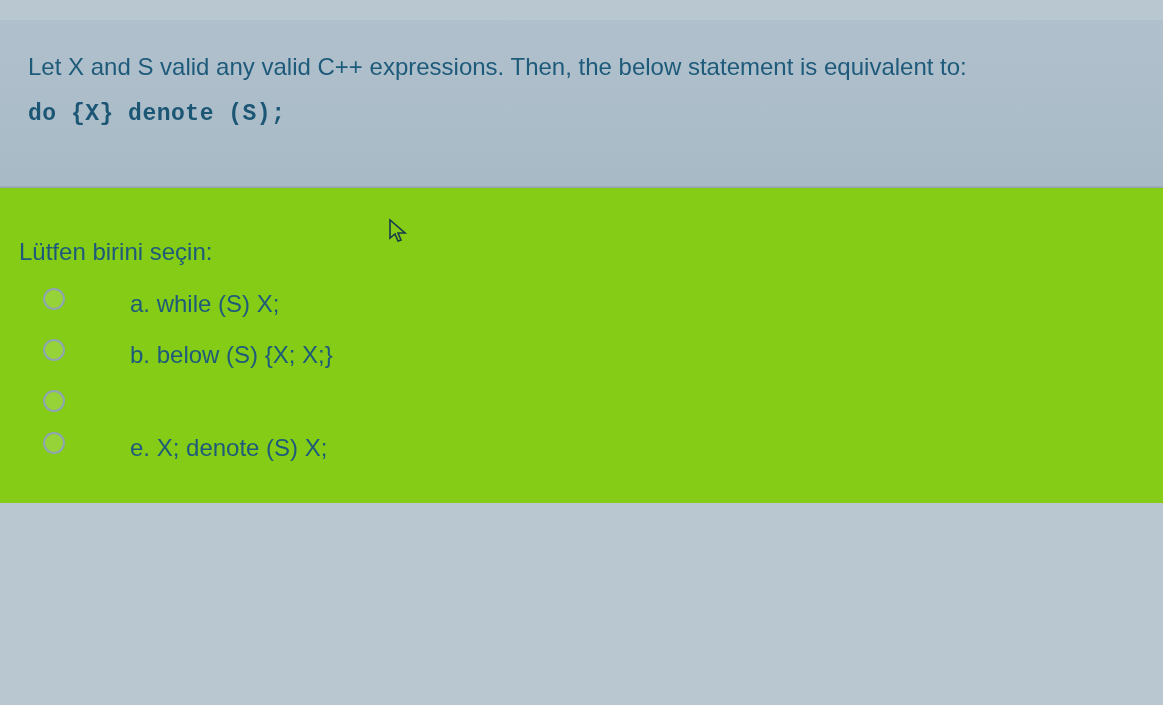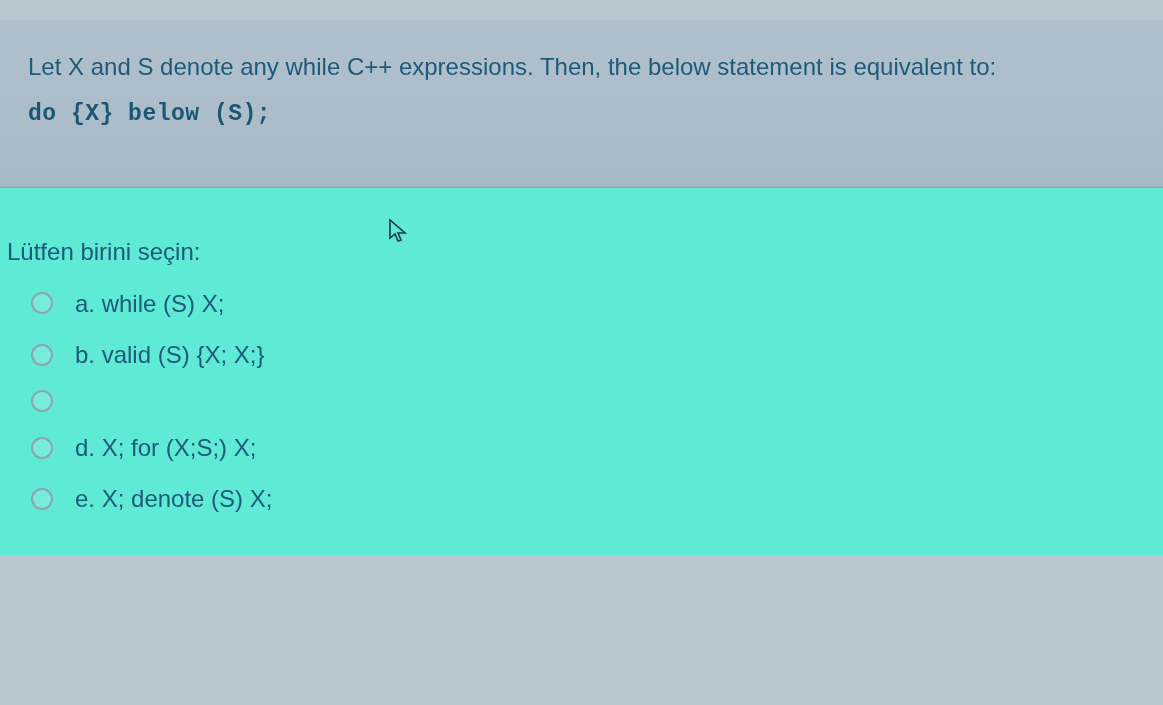--- a/index.html
+++ b/index.html
@@ -30,35 +30,36 @@
     margin-bottom: 16px;
   }
   .code-line {
     font-family: "Courier New", Courier, monospace;
     font-size: 23px;
     color: #1b5674;
     font-weight: bold;
     letter-spacing: 0.5px;
   }
   .answer-area {
-    padding: 50px 20px 20px 7px;
-    background: #5eead4;
+    padding: 50px 20px 20px 19px;
+    background: #84cc16;
   }
   .prompt-label {
     font-size: 24px;
     color: #1e5a7a;
     margin-bottom: 22px;
   }
   .options {
     padding-left: 24px;
   }
   .option-row {
     display: flex;
-    align-items: center;
+    align-items: flex-start;
     margin-bottom: 20px;
+    gap: 43px;
   }
   .radio {
     width: 22px;
     height: 22px;
     border: 2px solid #8fa4b2;
     border-radius: 50%;
     background: rgba(255,255,255,0.15);
     margin-right: 22px;
     flex-shrink: 0;
   }
@@ -75,55 +76,48 @@
     height: 26px;
     pointer-events: none;
   }
 </style>
 </head>
 <body>
 
 <div class="page">
 
   <div class="question-box">
-    <div class="question-text">Let X and S denote any while C++ expressions. Then, the below statement is equivalent to:</div>
-    <div class="code-line">do {X} below (S);</div>
+    <div class="question-text">Let X and S valid any valid C++ expressions. Then, the below statement is equivalent to:</div>
+    <div class="code-line">do {X} denote (S);</div>
   </div>
 
   <div class="answer-area">
     <div class="prompt-label">Lütfen birini seçin:</div>
     <div class="options">
 
       <div class="option-row">
         <div class="radio"></div>
         <div class="opt-label">
           <span>a.</span>
           <span>while (S) X;</span>
         </div>
       </div>
 
       <div class="option-row">
         <div class="radio"></div>
         <div class="opt-label">
           <span>b.</span>
-          <span>valid (S) {X; X;}</span>
+          <span>below (S) {X; X;}</span>
         </div>
       </div>
 
       <div class="option-row">
         <div class="radio"></div>
       </div>
 
-      <div class="option-row">
-        <div class="radio"></div>
-        <div class="opt-label">
-          <span>d.</span>
-          <span>X; for (X;S;) X;</span>
-        </div>
-      </div>
 
       <div class="option-row">
         <div class="radio"></div>
         <div class="opt-label">
           <span>e.</span>
           <span>X; denote (S) X;</span>
         </div>
       </div>
 
     </div>

